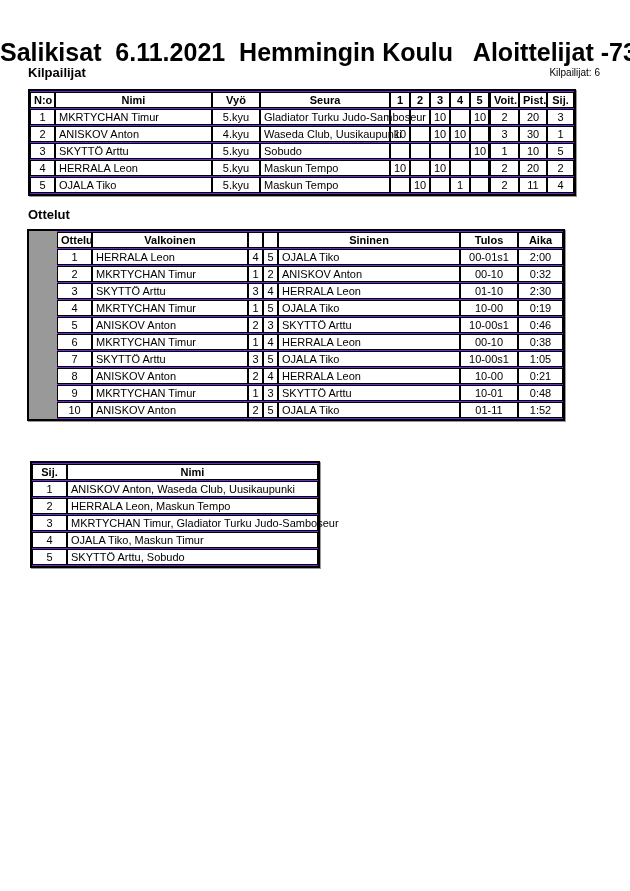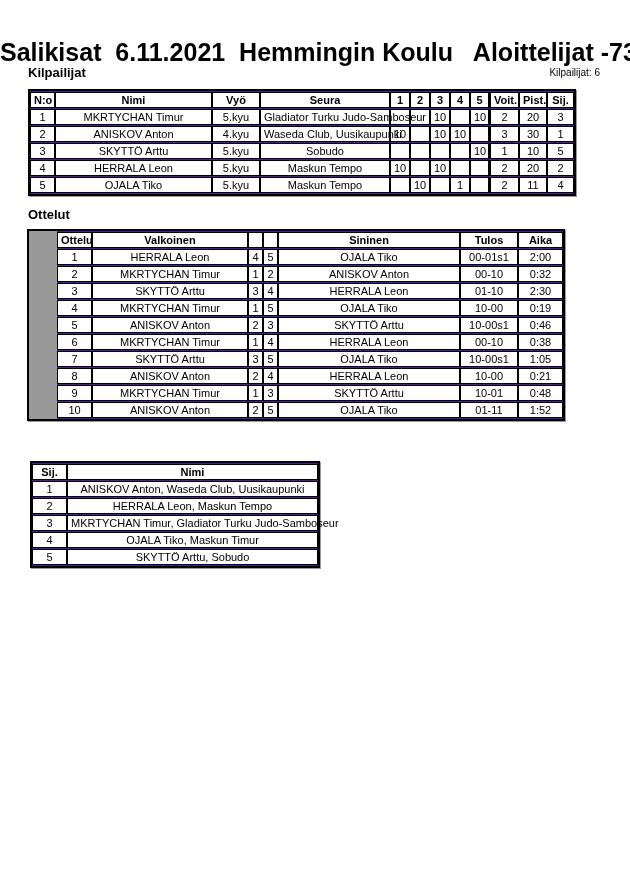--- a/index.html
+++ b/index.html
@@ -15,30 +15,30 @@
   #h-kilpailijat { top:65px; left:28px; width:446px; }
   #count-label { position:absolute; top:67px; left:430px; width:170px; text-align:right; font-size:10px; }
   #h-ottelut   { top:207px; left:28px; width:534px; }
   #h-tulokset  { top:442px; left:30px; width:286px; }
 
   .tbl-wrap { position:absolute; border:2px solid #000; background:#999; box-shadow:1px 1px 0 #999; }
   #t1-wrap { top:89px;  left:28px; }
   #t2-wrap { top:229px; left:27px;padding-left:28px; }
   #t3-wrap { top:461px; left:30px; }
 
-  table { border-collapse:separate; border-spacing:0 1px; table-layout:fixed; background:#4c1d95; }
+  table { border-collapse:separate; border-spacing:0 1px; table-layout:fixed; background:#6d28d9; }
   #t1 { width:544px; } #t2 { width:506px; } #t3 { width:286px; }
   th, td {
     box-sizing:border-box; border:1px solid #000; background:#fff;
     height:16px; padding:0 3px; font-size:11px; line-height:13px;
     overflow:visible; vertical-align:middle;
   }
   th { font-weight:bold; text-align:center; }
   .c { text-align:center; }
-  .l { text-align:center;margin-left:12px; }
+  .l { text-align:left;margin-left:12px; }
   .spill { white-space:nowrap; }
   .thickL { border-left:2px solid #000; }
 </style>
 </head>
 <body>
 
 <div class="page">
 
   <div class="title">Salikisat  6.11.2021  Hemmingin Koulu   Aloittelijat -73</div>
 

